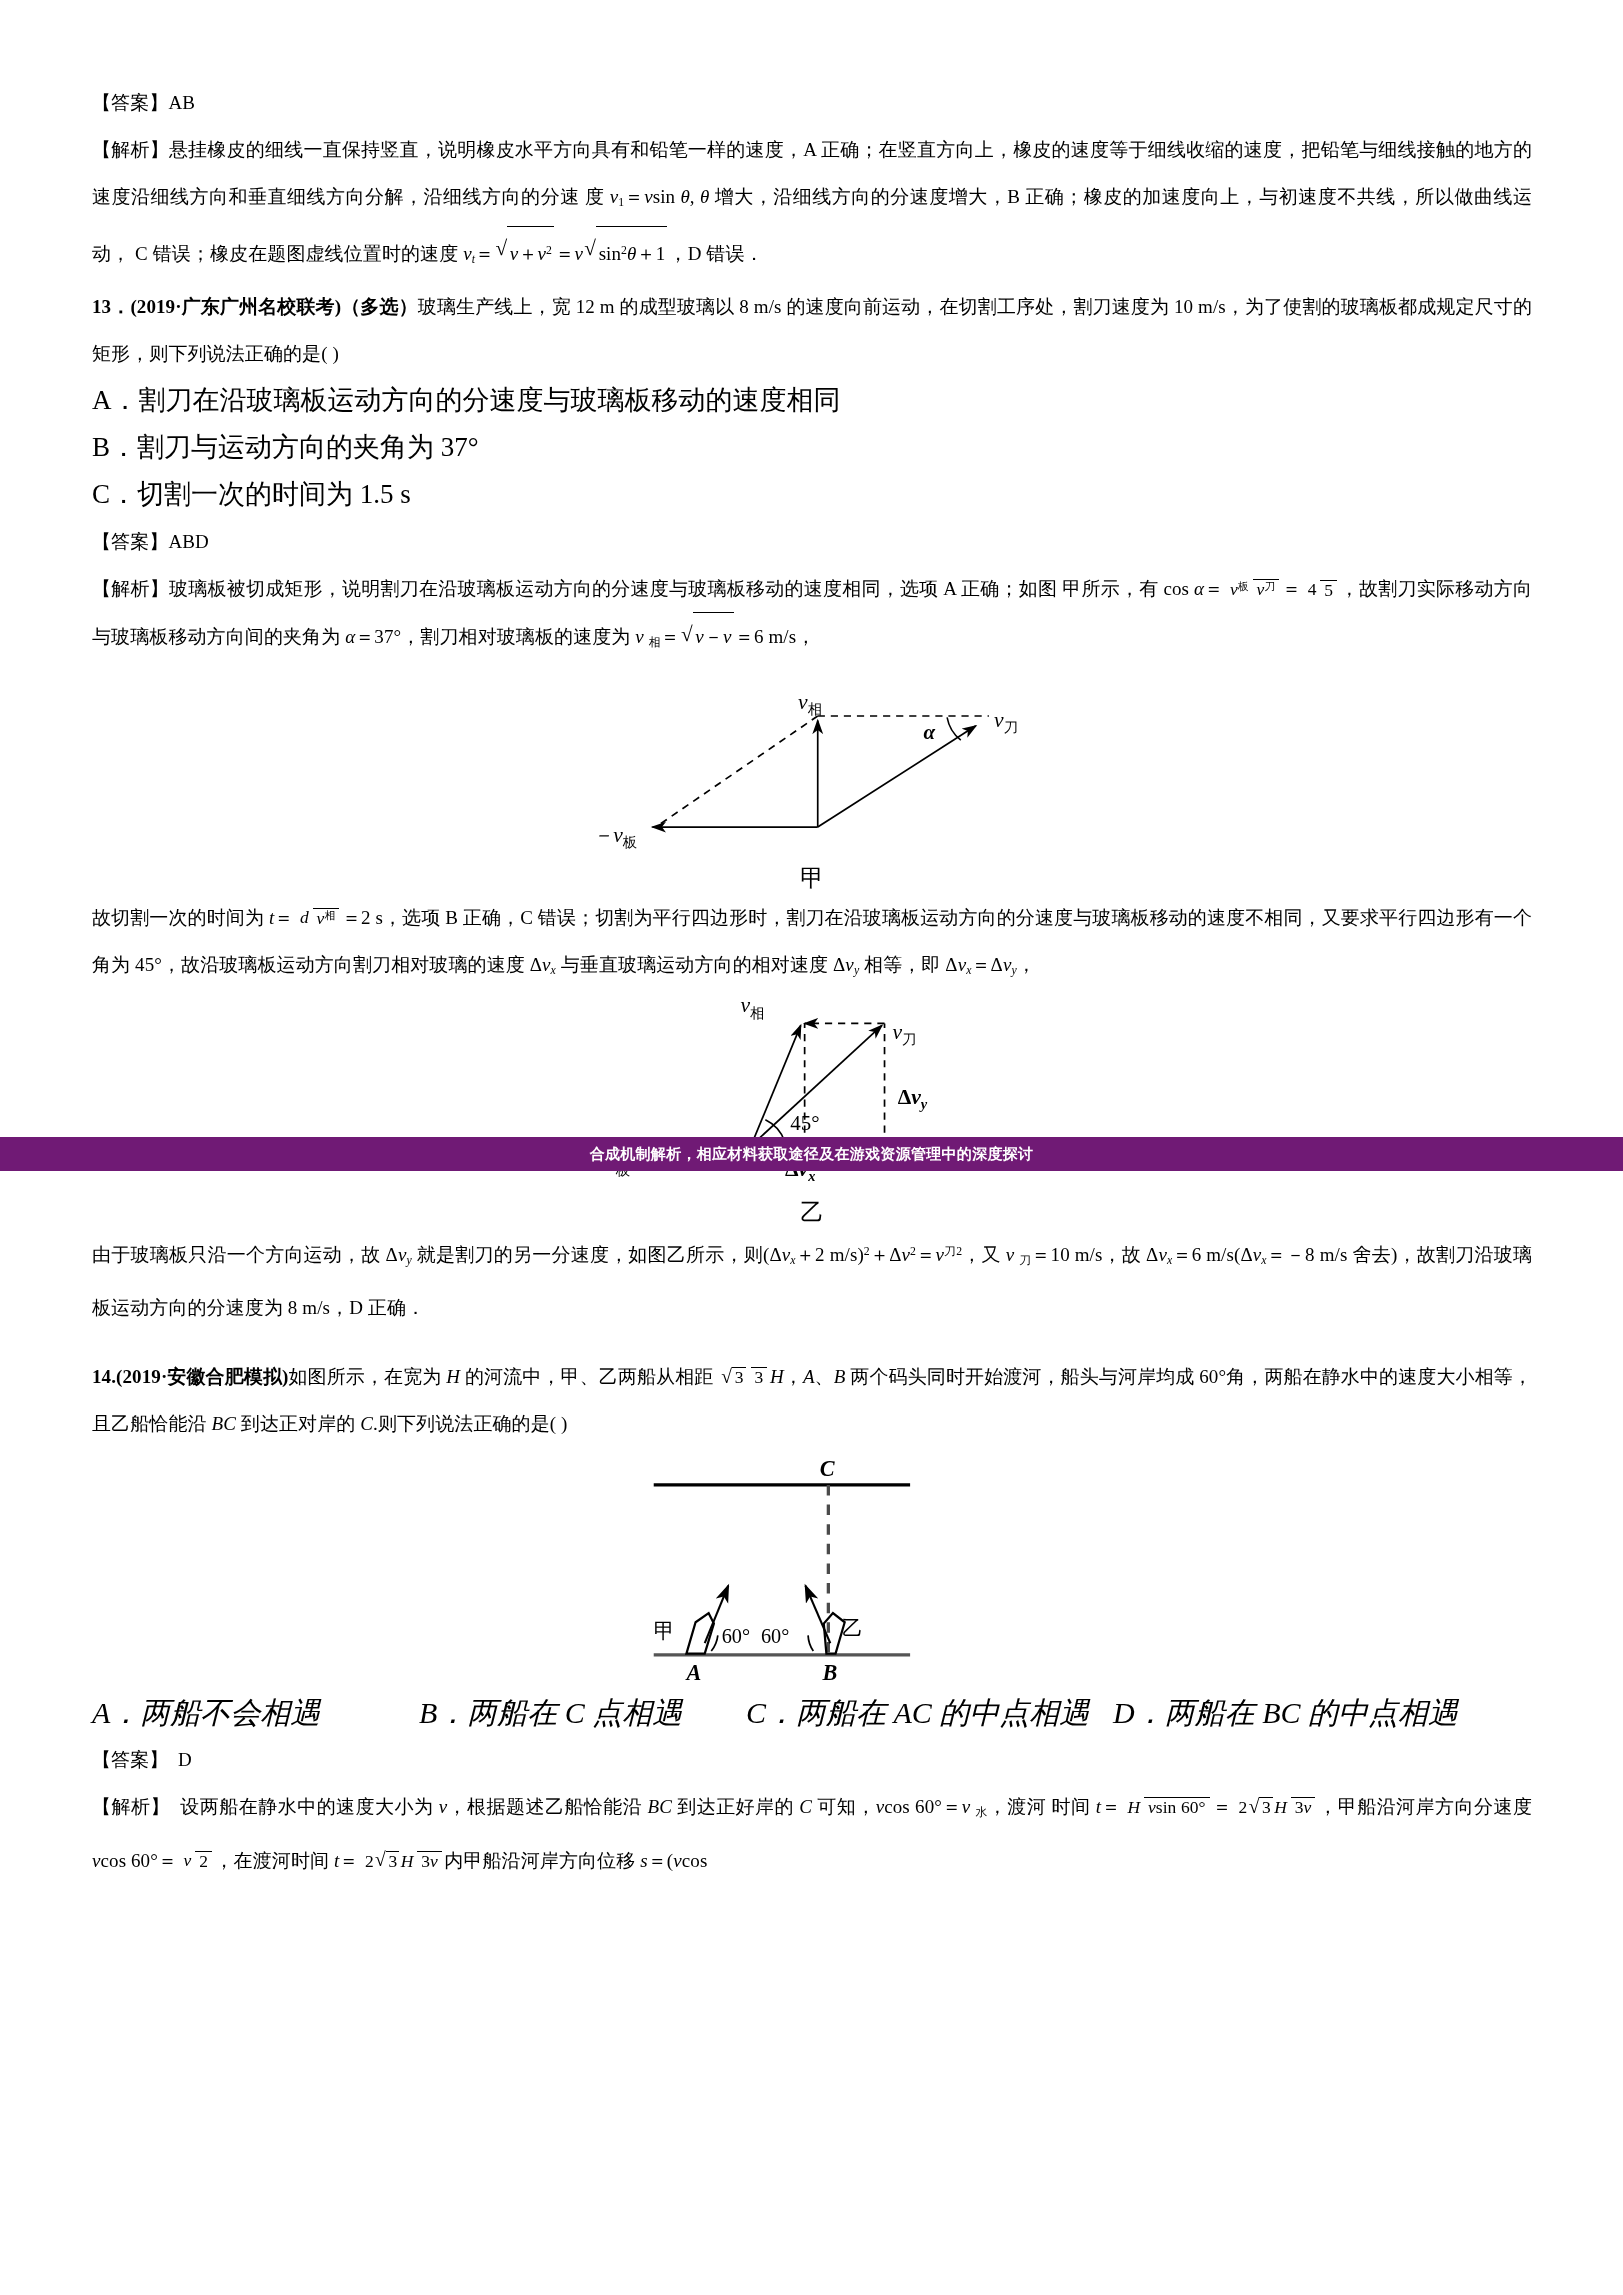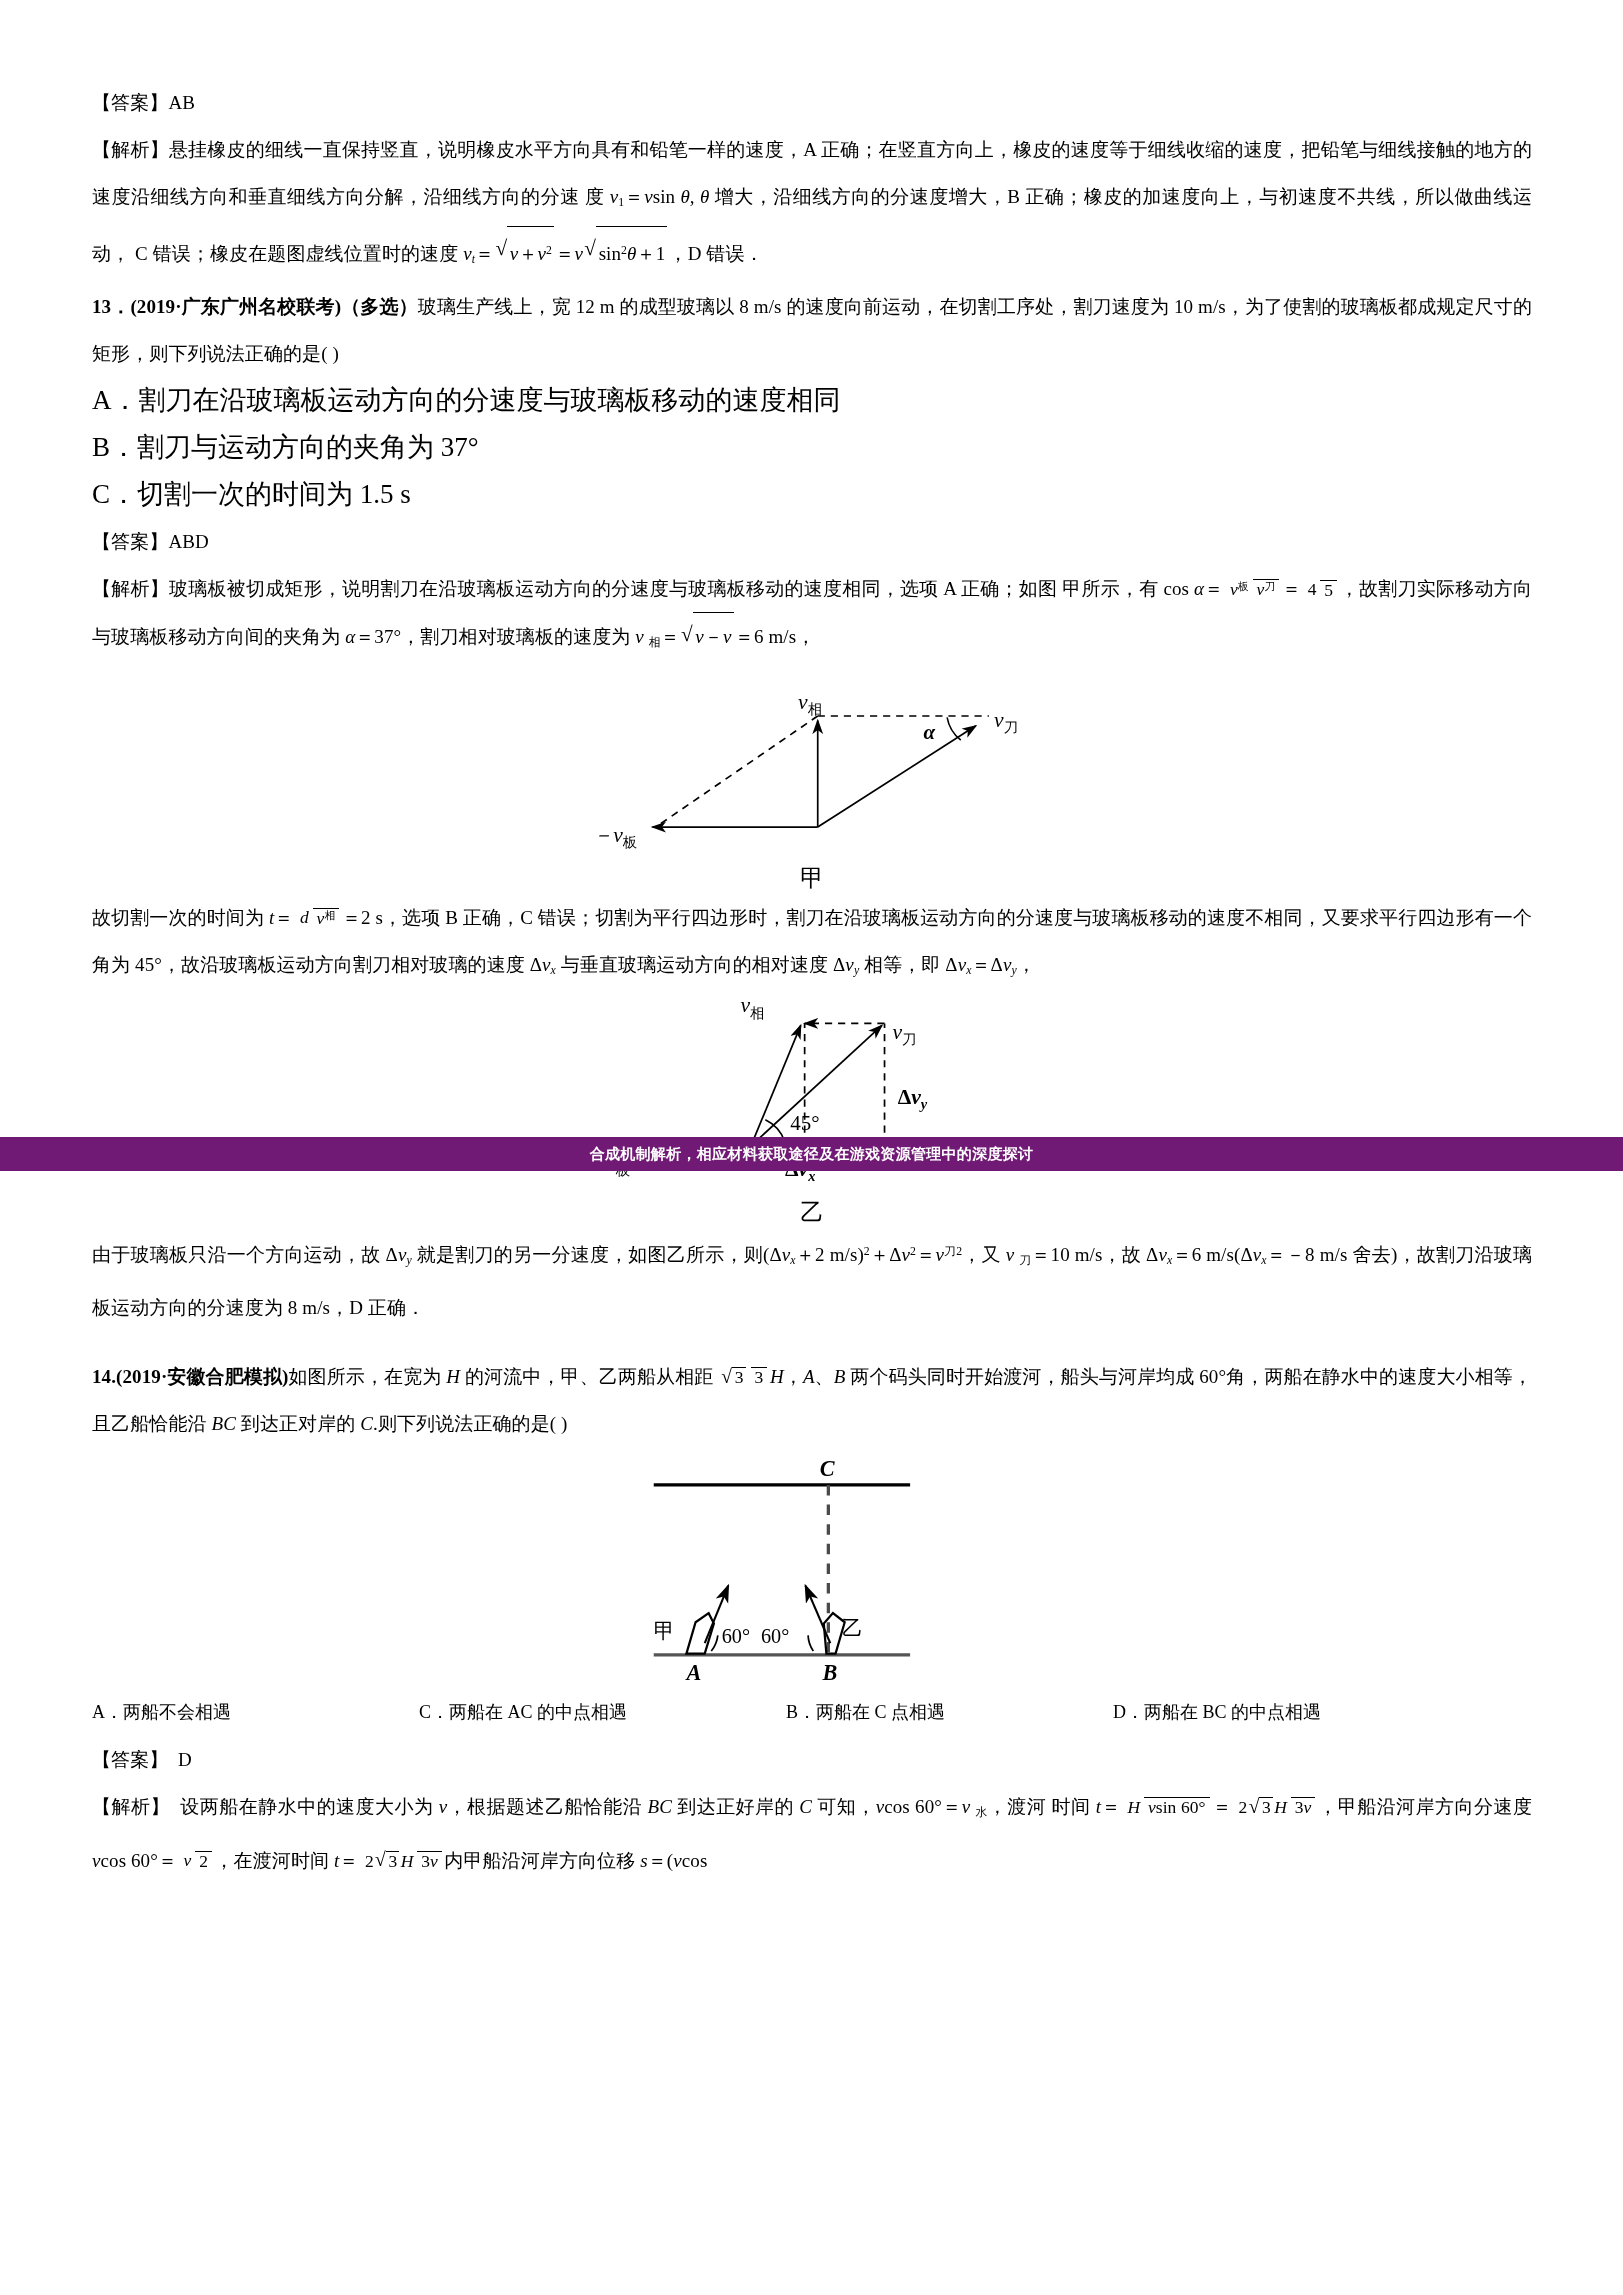--- a/index.html
+++ b/index.html
@@ -79,22 +79,23 @@
     font-style: normal;
   }
 
   
   .opt {
     font-size: 27px;
     line-height: 47px;
   }
   .optrow {
     display: flex;
-    font-size: 18px;
+    font-size: 30px;
     line-height: 47px;
+    font-style: italic;
   }
   .optrow > span { white-space: nowrap; }
 
   
   .figwrap {
     display: flex;
     justify-content: center;
     width: 100%;
   }
   .figcap {
@@ -269,22 +270,22 @@
         <text x="366" y="356" font-family="Liberation Serif, serif" font-size="34" font-style="italic" font-weight="bold">B</text>
         <text x="108" y="292" font-family="Liberation Serif, serif" font-size="32">甲</text>
         <text x="396" y="288" font-family="Liberation Serif, serif" font-size="32">乙</text>
         <text x="212" y="300" font-family="Liberation Serif, serif" font-size="31">60°</text>
         <text x="272" y="300" font-family="Liberation Serif, serif" font-size="31">60°</text>
       </svg>
     </div>
 
     <div class="optrow">
       <span style="width:327px">A．两船不会相遇</span>
+      <span style="width:327px">B．两船在 C 点相遇</span>
       <span style="width:367px">C．两船在 AC 的中点相遇</span>
-      <span style="width:327px">B．两船在 C 点相遇</span>
       <span>D．两船在 BC 的中点相遇</span>
     </div>
 
     <div class="para">
       <span>【答案】</span>&nbsp;&nbsp;<span>D</span>
     </div>
 
     <div class="para">
       <span>【解析】</span>&nbsp;&nbsp;<span>设两船在静水中的速度大小为 <span class="v">v</span>，根据题述乙船恰能沿 <span class="v">BC</span> 到达正好岸的 <span class="v">C</span> 可知，<span class="v">v</span>cos 60°＝<span class="v">v</span> <sub class="cn">水</sub>，渡河</span>
       <span>时间 <span class="v">t</span>＝<span class="frac">

